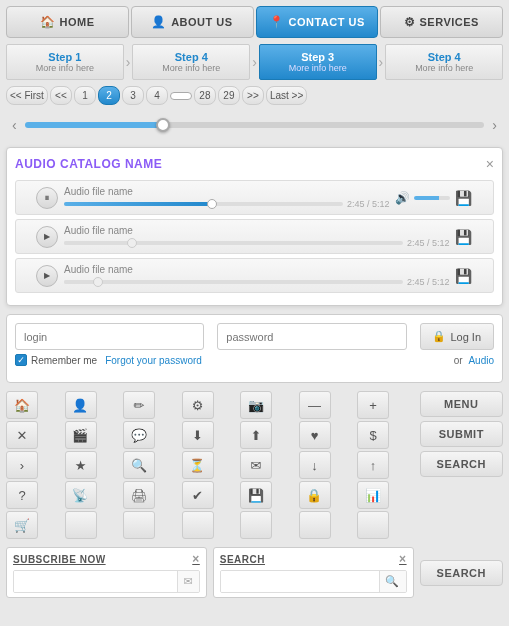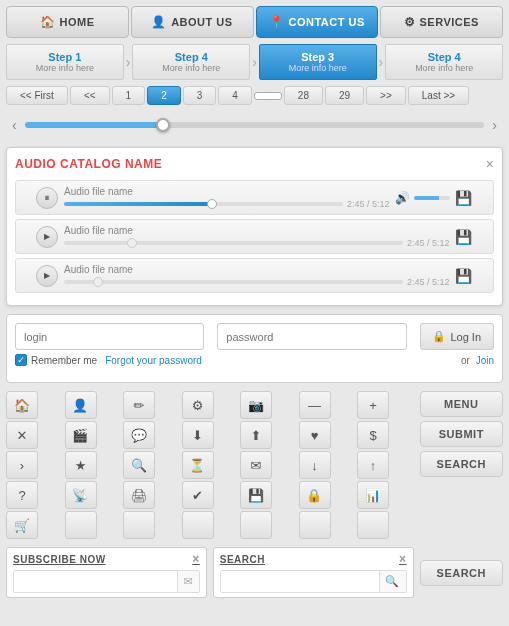--- a/index.html
+++ b/index.html
@@ -83,24 +83,24 @@
 
     
     .pagination {
       display: flex;
       align-items: center;
       gap: 2px;
       margin-bottom: 6px;
       flex-wrap: wrap;
     }
     .page-btn {
-      padding: 3px 13px;
+      padding: 3px 3px;
       background: linear-gradient(to bottom, #f5f5f5, #e0e0e0);
       border: 1px solid #ccc;
-      border-radius: 3px;
+      border-radius: 8px;
       cursor: pointer;
       font-size: 10px;
       color: #555;
       min-width: 22px;
       text-align: center;
     }
     .page-btn.active {
       background: linear-gradient(to bottom, #5ab0e8, #2288cc);
       color: #fff;
       border-color: #1a7ab5;
@@ -155,21 +155,21 @@
     }
     .catalog-header {
       display: flex;
       justify-content: space-between;
       align-items: center;
       margin-bottom: 8px;
     }
     .catalog-title {
       font-size: 12px;
       font-weight: bold;
-      color: #ef4444;
+      color: #8b5cf6;
       letter-spacing: 0.5px;
     }
     .catalog-close {
       cursor: pointer;
       font-size: 14px;
       color: #999;
     }
     .audio-row {
       display: flex;
       align-items: center;
@@ -528,21 +528,21 @@
     </button>
   </div>
   <div class="login-sub-row">
     <label class="remember-check">
       <div class="checkbox-blue">✓</div>
       <span>Remember me</span>
     </label>
     <span class="forgot-link">Forgot your password</span>
     <span class="or-join">
       <span>or</span>
-      <span class="join-link" style="margin-left:3px;">Join</span>
+      <span class="join-link" style="margin-left:3px;">Audio</span>
     </span>
   </div>
 </div>
 
 <div class="icon-section">
   <div class="icon-grid">
 
     <div class="icon-cell">🏠</div>
     <div class="icon-cell">👤</div>
     <div class="icon-cell">✏</div>

